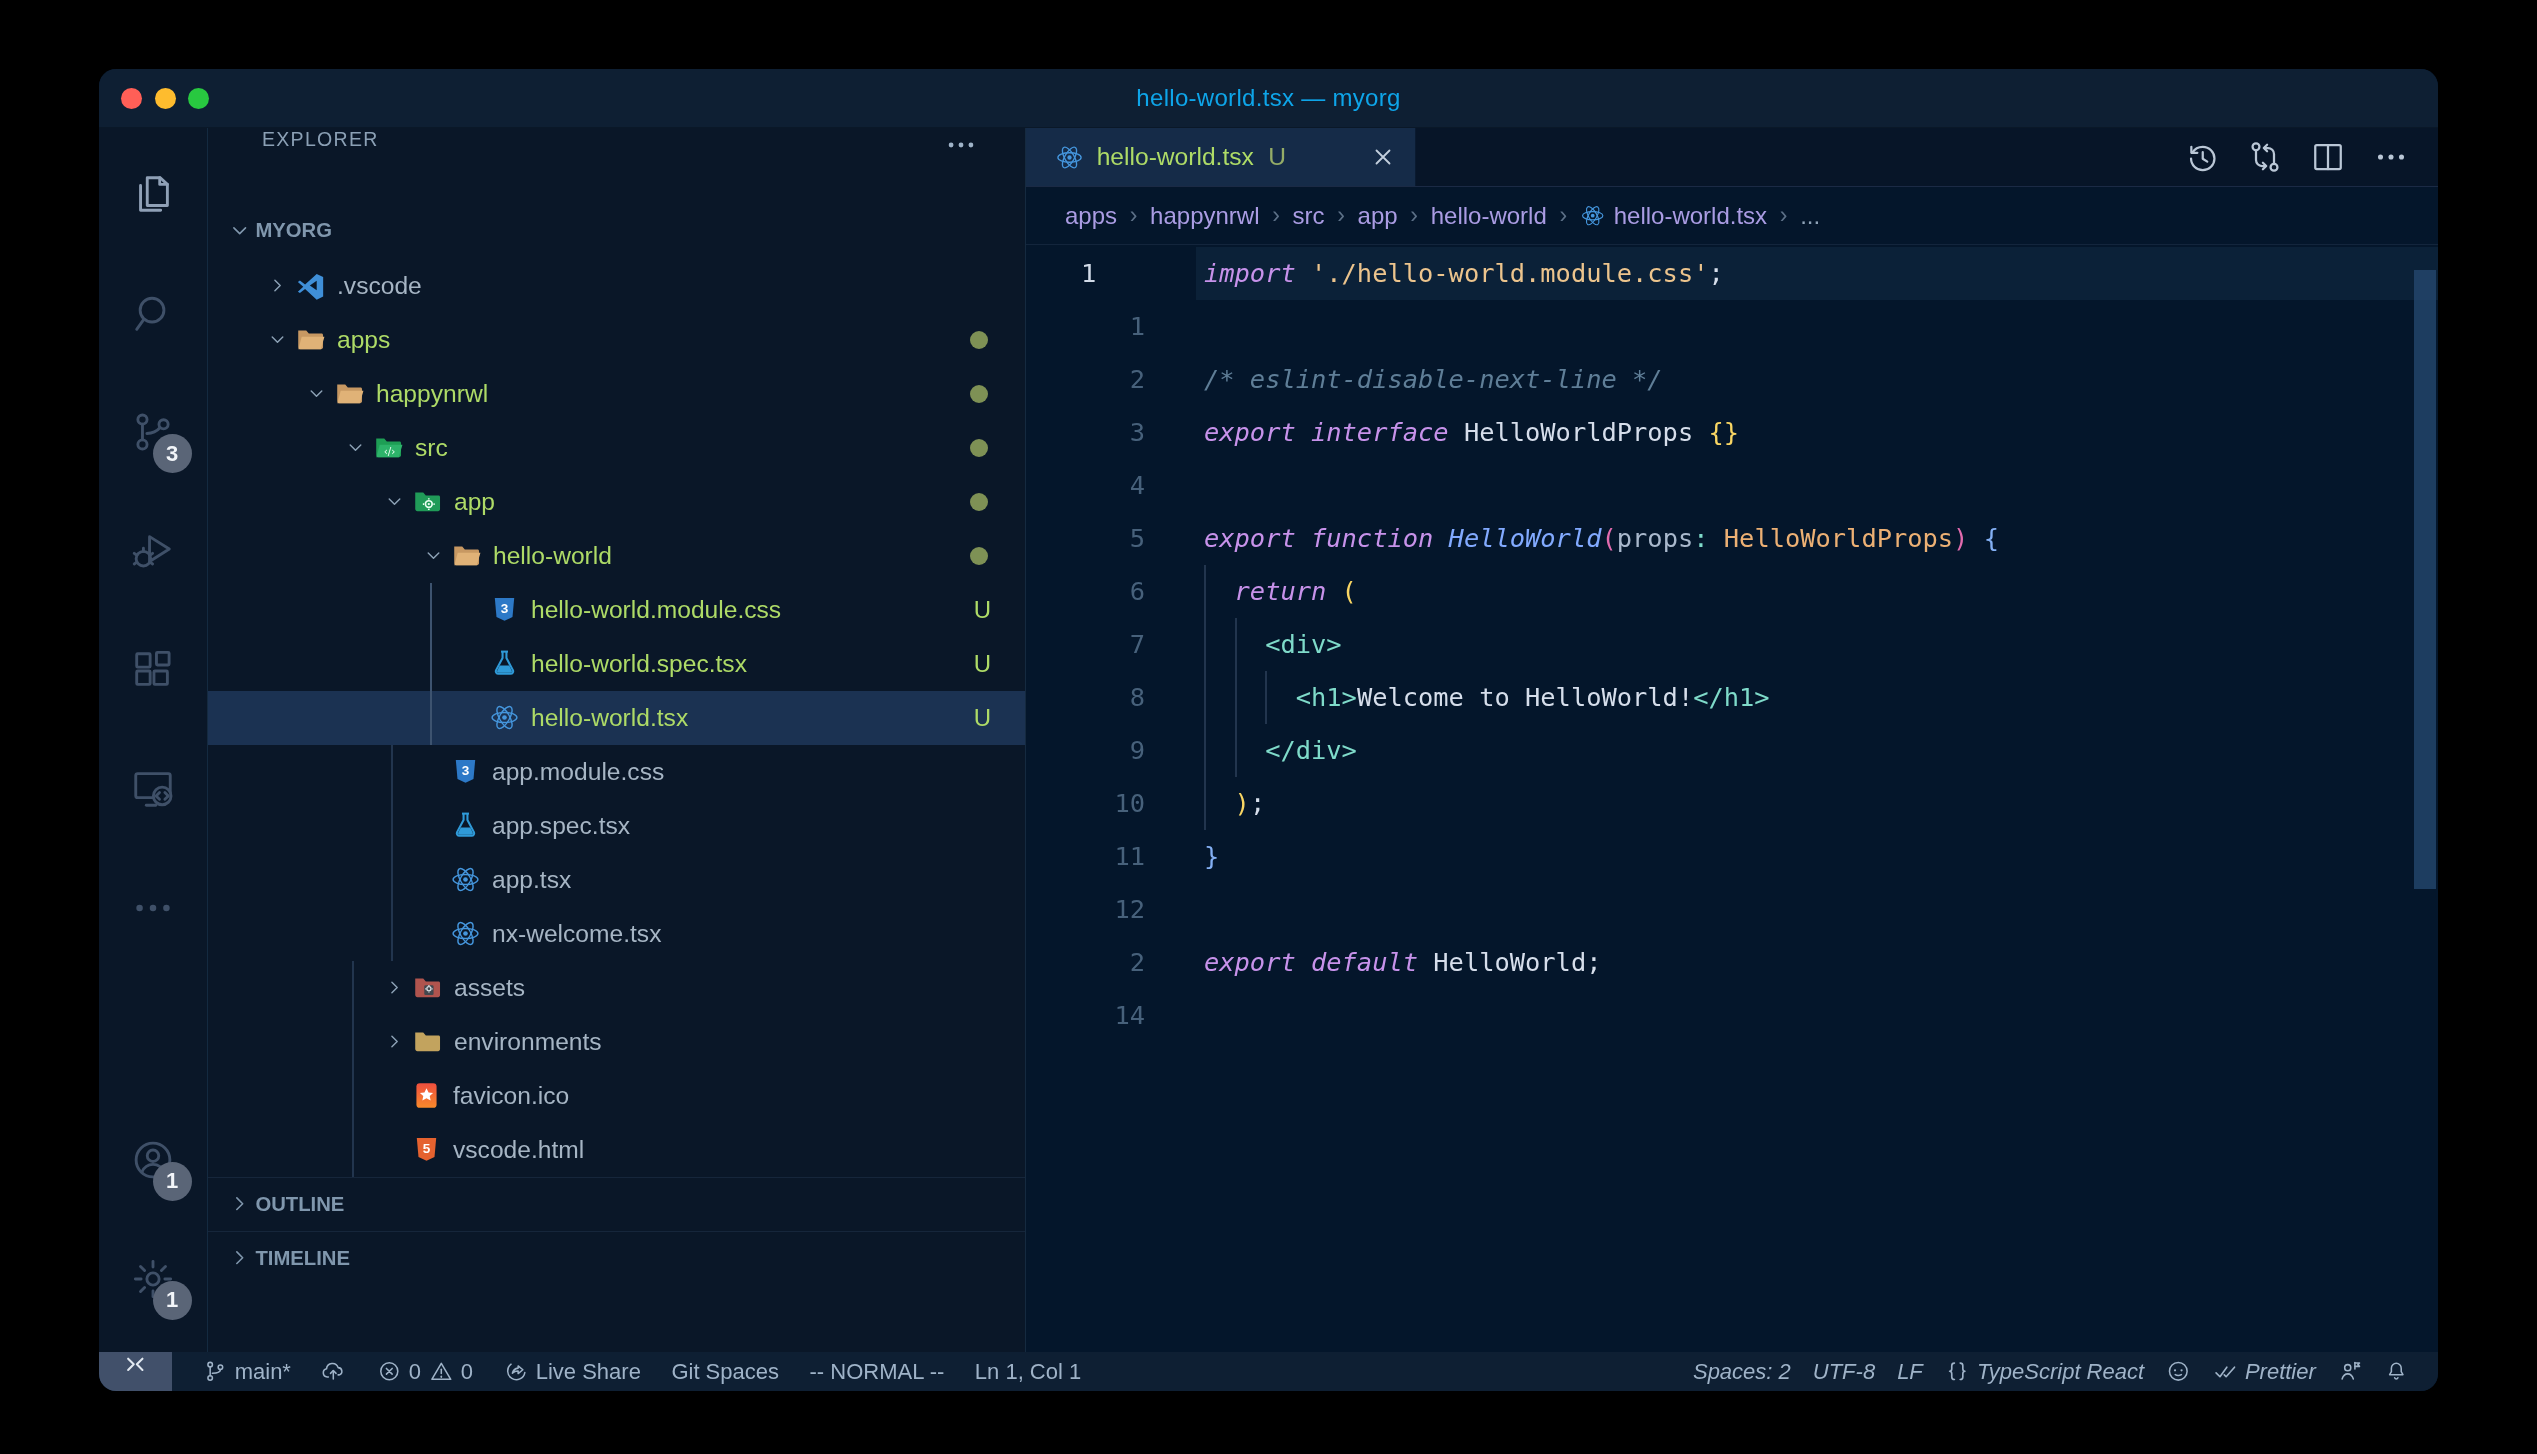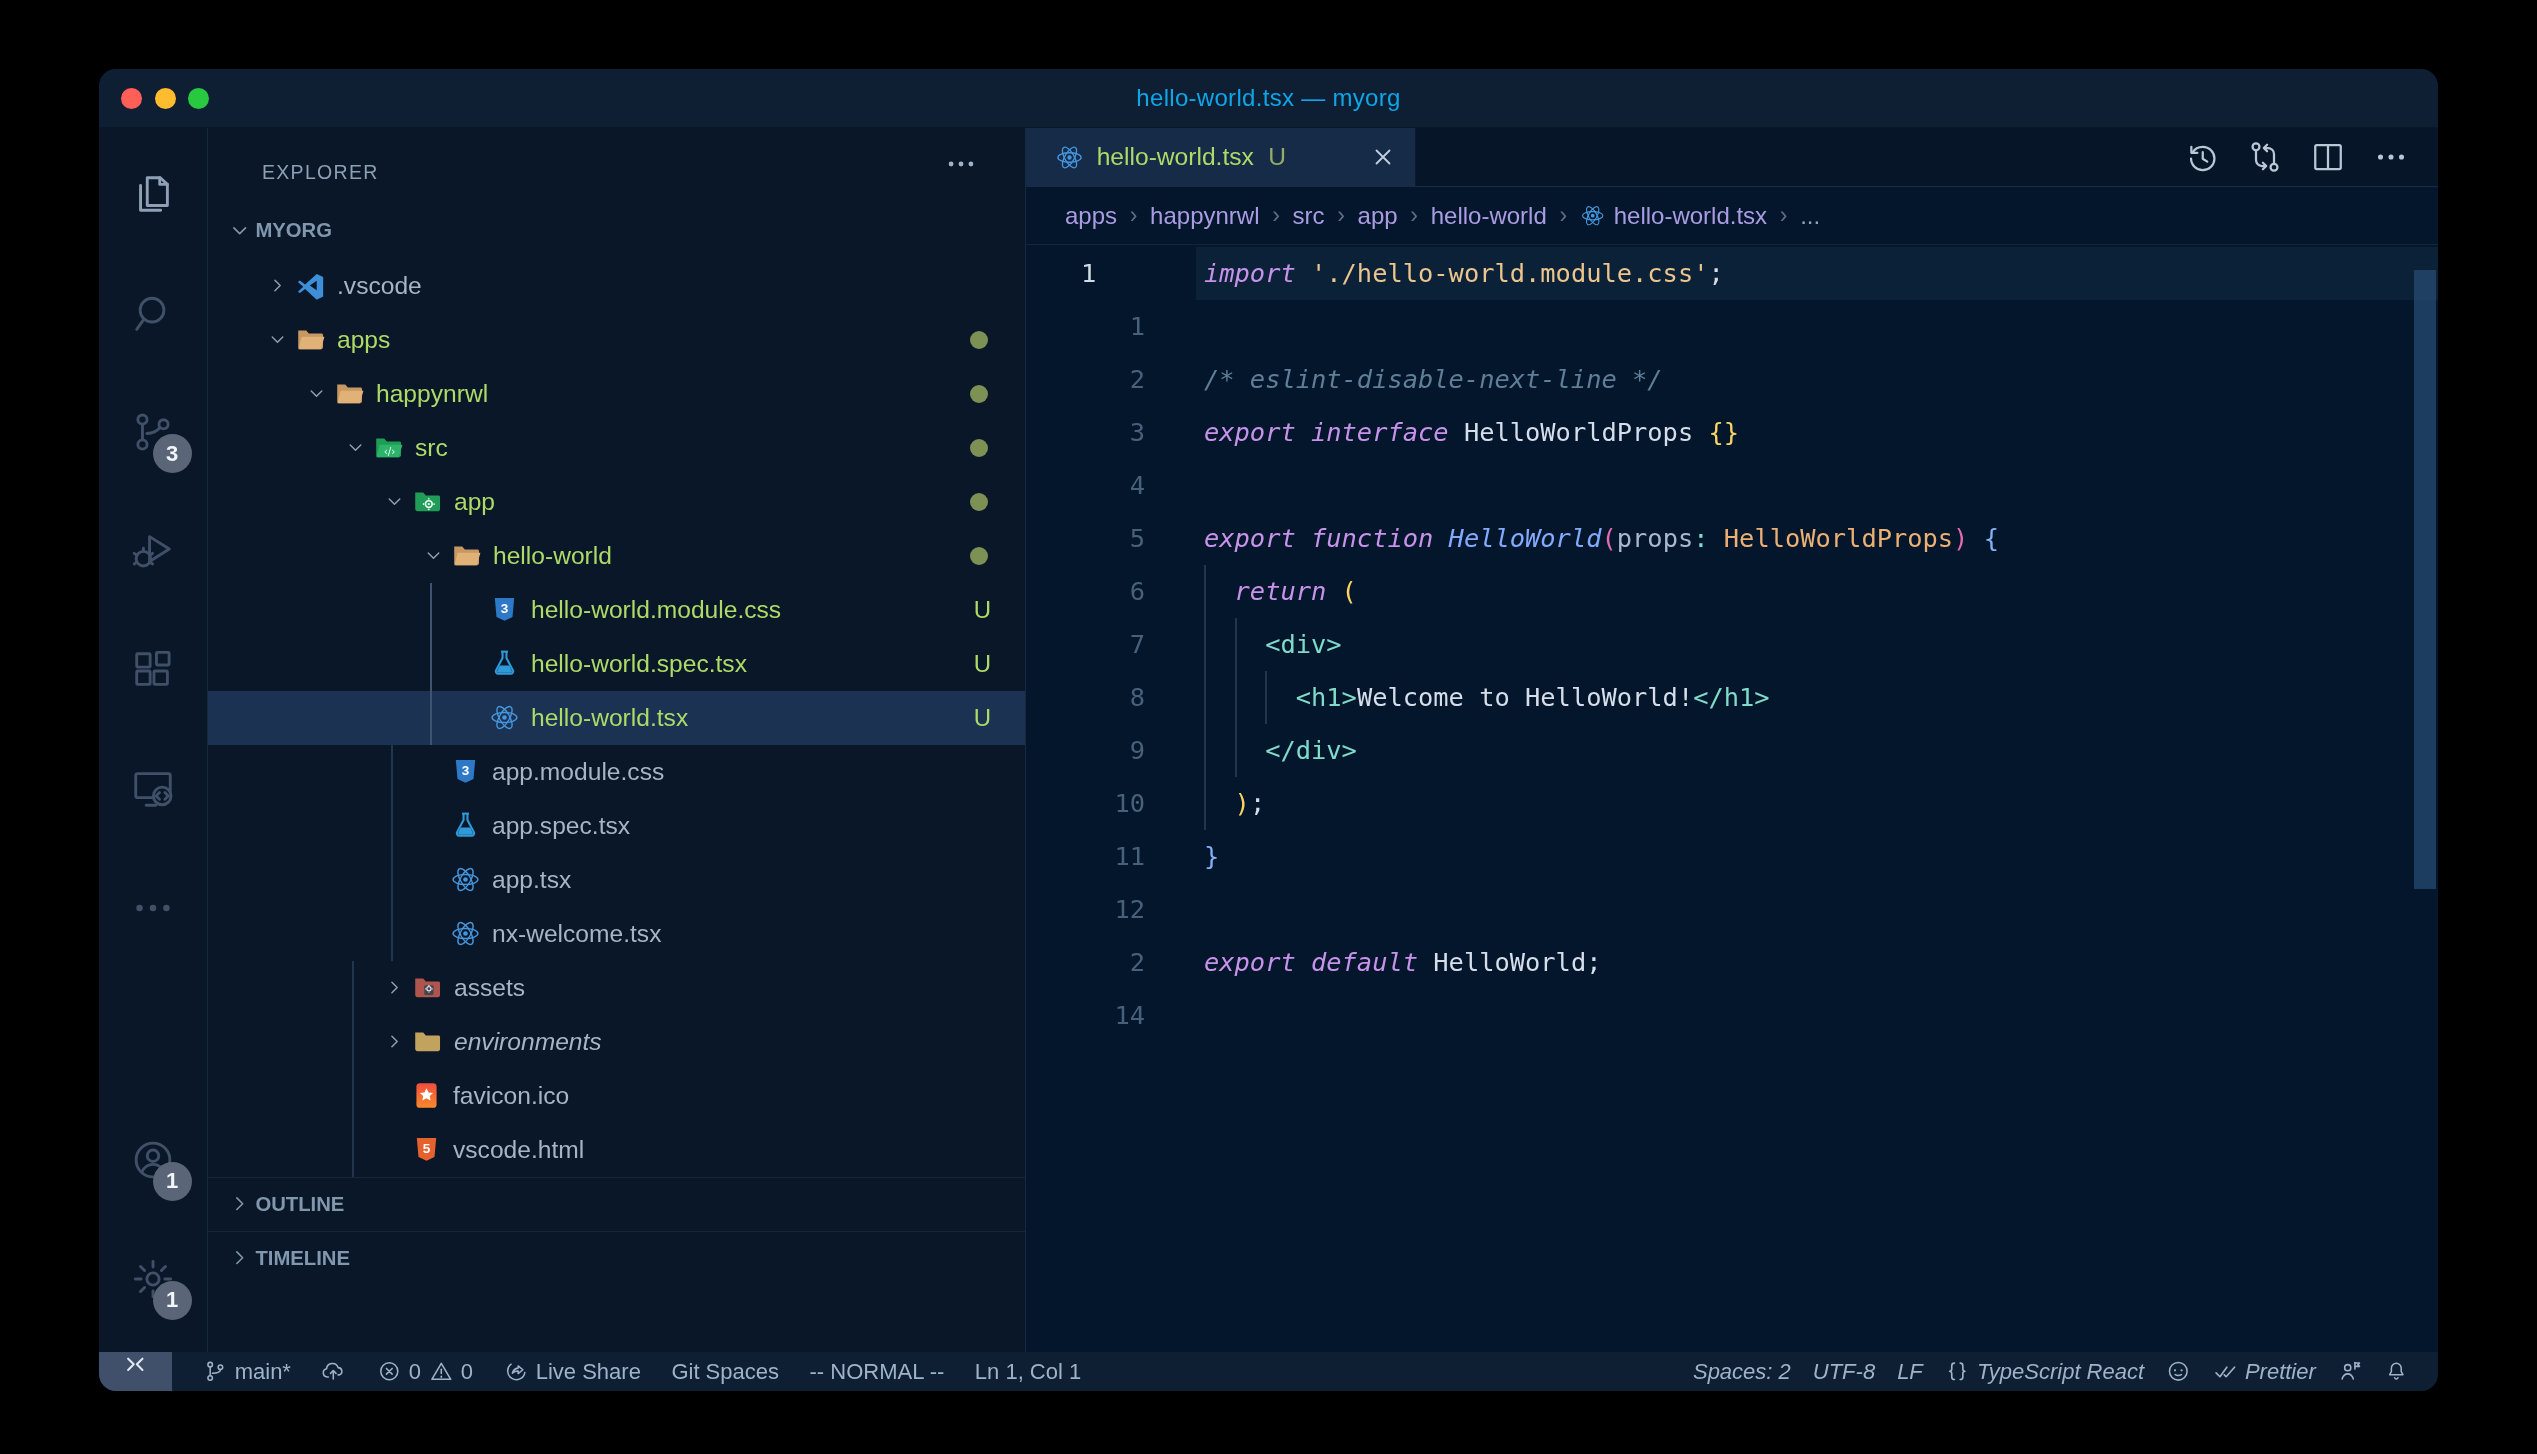--- a/index.html
+++ b/index.html
@@ -15,21 +15,21 @@
   
   .main{flex:1;display:flex;min-height:0;}
   .activitybar{width:108px;flex:0 0 108px;background:var(--activity-bg);display:flex;flex-direction:column;justify-content:space-between;padding:6.8px 0 13.6px;border-right:0.8px solid #142a40;}
   .act-group{display:flex;flex-direction:column;}
   .act-item{height:119px;display:flex;align-items:center;justify-content:center;position:relative;color:#3f5068;cursor:pointer;}
   .act-item.active{color:#8fa0b6;}
   .act-item .icon svg{width:46px;height:46px;display:block;}
   .act-badge{position:absolute;right:15.3px;bottom:18.6px;min-width:39px;height:39px;border-radius:19.5px;background:var(--badge-bg);color:var(--badge-text);font-weight:700;font-size:22px;display:flex;align-items:center;justify-content:center;}
   
   .sidebar{width:817px;flex:0 0 817px;background:var(--sidebar-bg);border-right:0.8px solid #152a40;display:flex;flex-direction:column;min-height:0;}
-  .sidebar-header{height:56px;flex:0 0 56px;display:flex;align-items:flex-end;justify-content:space-between;padding:0 47px 0 54px;}
+  .sidebar-header{height:56px;flex:0 0 56px;display:flex;align-items:flex-start;justify-content:space-between;padding:0 47px 0 54px;}
   .sb-title{font-size:19.5px;letter-spacing:1.3px;color:#8ba0b5;}
   .sb-menu{color:#9fb3c8;cursor:pointer;}
   .sb-menu svg{width:34px;height:34px;}
   .section-header{height:56px;flex:0 0 56px;margin-top:18.6px;display:flex;align-items:center;padding-left:18.6px;gap:3.4px;font-weight:700;font-size:20.3px;color:#8097ad;cursor:pointer;}
   .section-header .icon svg,.panel-row .icon svg{width:25.4px;height:25.4px;}
   .tree{flex:0 0 auto;}
   .tree-row{height:54px;display:flex;align-items:center;position:relative;font-size:24.6px;color:var(--tree-text);cursor:pointer;}
   .tree-row.git{color:var(--git-green);}
   .tree-row.selected{background:var(--selection-bg);}
   .chev{width:29px;flex:0 0 29px;display:flex;align-items:center;color:#8da2b6;}
@@ -404,21 +404,21 @@
             <span class="ticon">
               <svg viewBox="0 0 24 24">
                 <path d="M2.5 5h6.2l2 2.3h9.8c.7 0 1.2.5 1.2 1.2v9.5c0 .8-.7 1.5-1.5 1.5h-16c-.9 0-1.7-.7-1.7-1.6z" fill="#b0544e"></path>
                 <rect x="9.5" y="10.3" width="7.2" height="7.6" rx="1" fill="#42474e"></rect>
                 <circle cx="13.1" cy="13" r="1.6" stroke="#d7dde3" stroke-width="1" fill="none"></circle>
                 <path d="M13.1 10.8v-.7M13.1 15.2v.7M10.9 13h-.7M15.3 13h.7" stroke="#d7dde3" stroke-width="1"></path>
               </svg>
             </span>
             <span class="tlabel">assets</span>
           </div>
-          <div class="tree-row" style="padding-left: 175px; font-style: italic;">
+          <div class="tree-row" style="padding-left: 175px;">
             <span class="tguide" style="left:144px"></span>
             <span class="chev">
               <svg viewBox="0 0 24 24" fill="none" stroke="currentColor" stroke-width="1.5" stroke-linecap="round" stroke-linejoin="round">
                 <path d="M9.3 6.5l5.5 5.5-5.5 5.5"></path>
               </svg>
             </span>
             <span class="ticon">
               <svg viewBox="0 0 24 24">
                 <path d="M2.5 5h6.2l2 2.3h9.8c.7 0 1.2.5 1.2 1.2v9.5c0 .8-.7 1.5-1.5 1.5h-16c-.9 0-1.7-.7-1.7-1.6z" fill="#c2a35e"></path>
               </svg>

